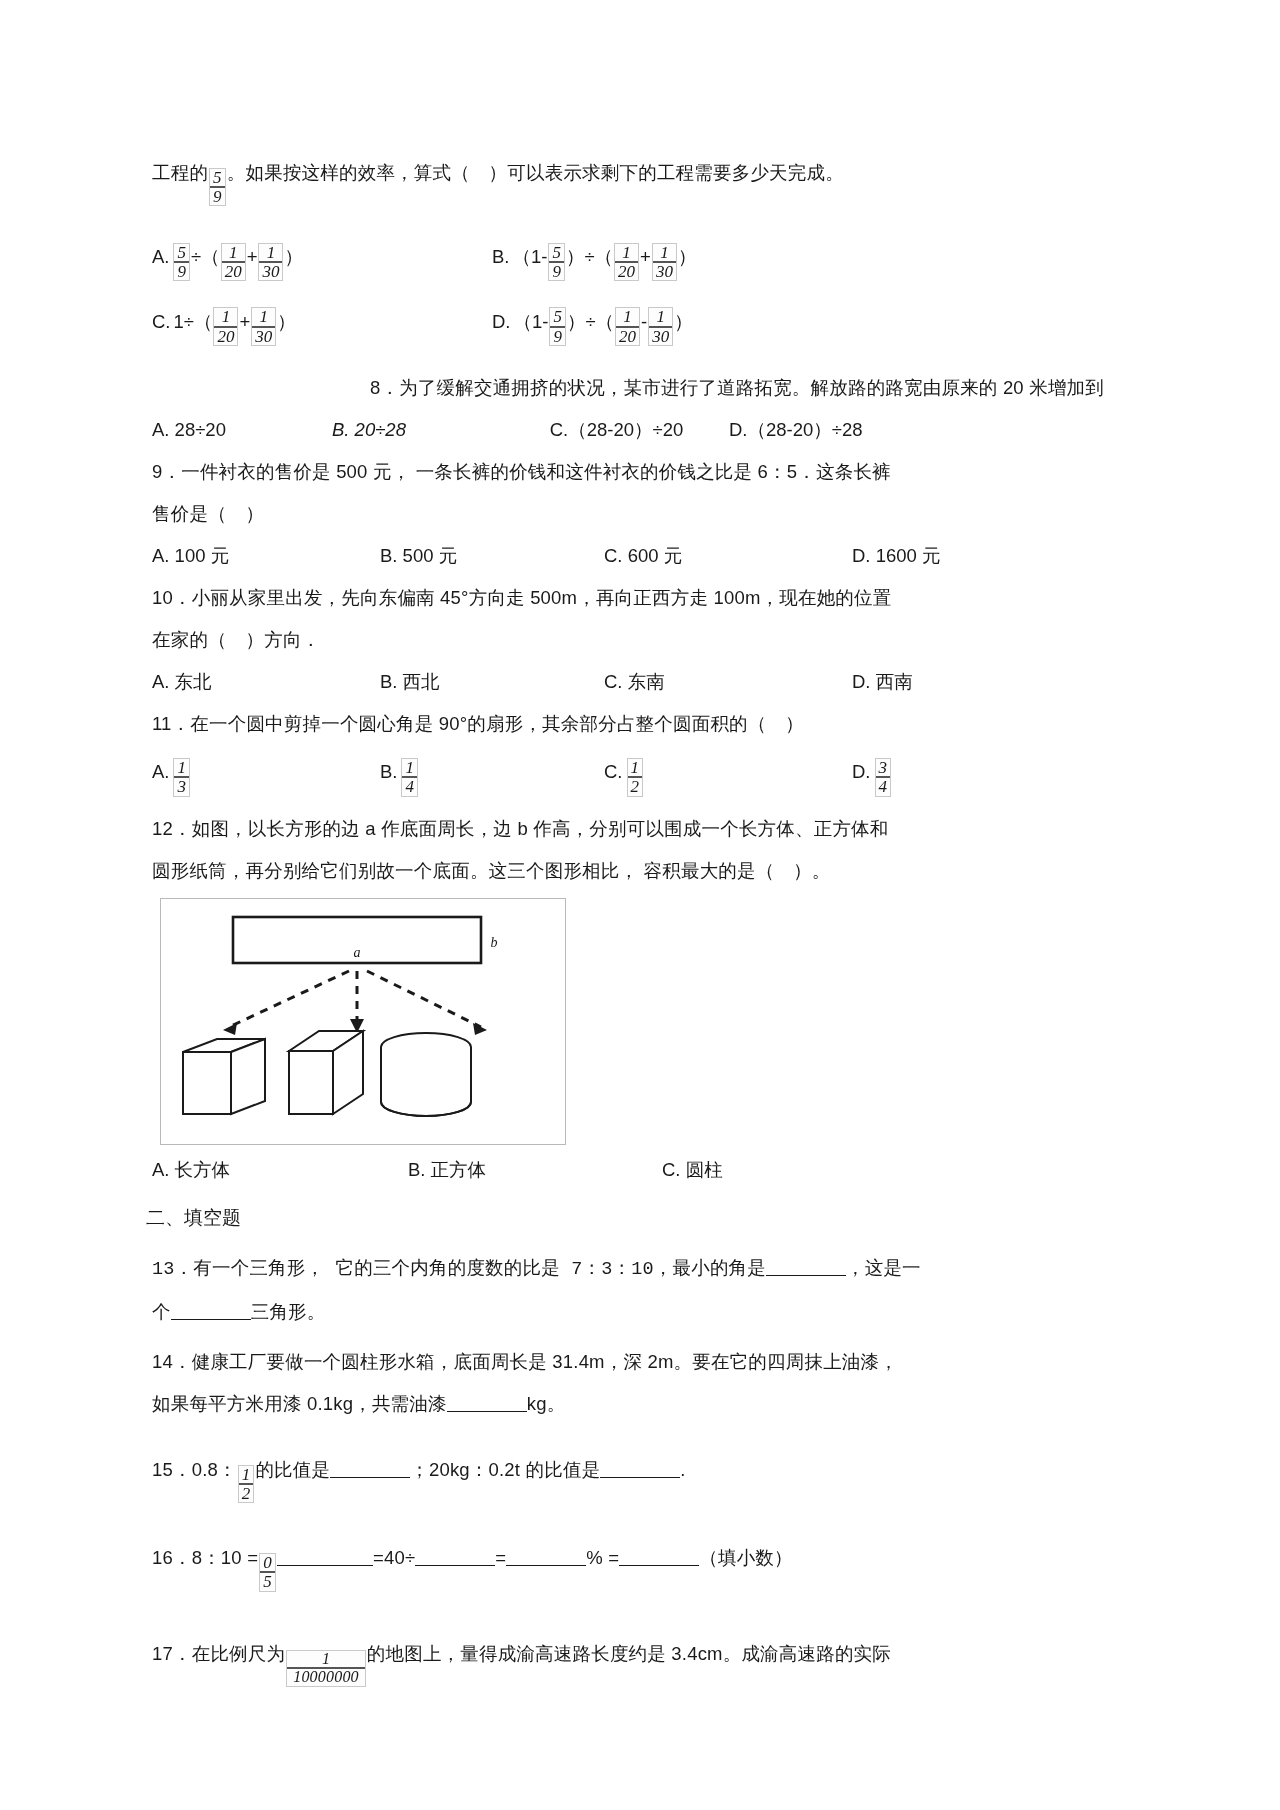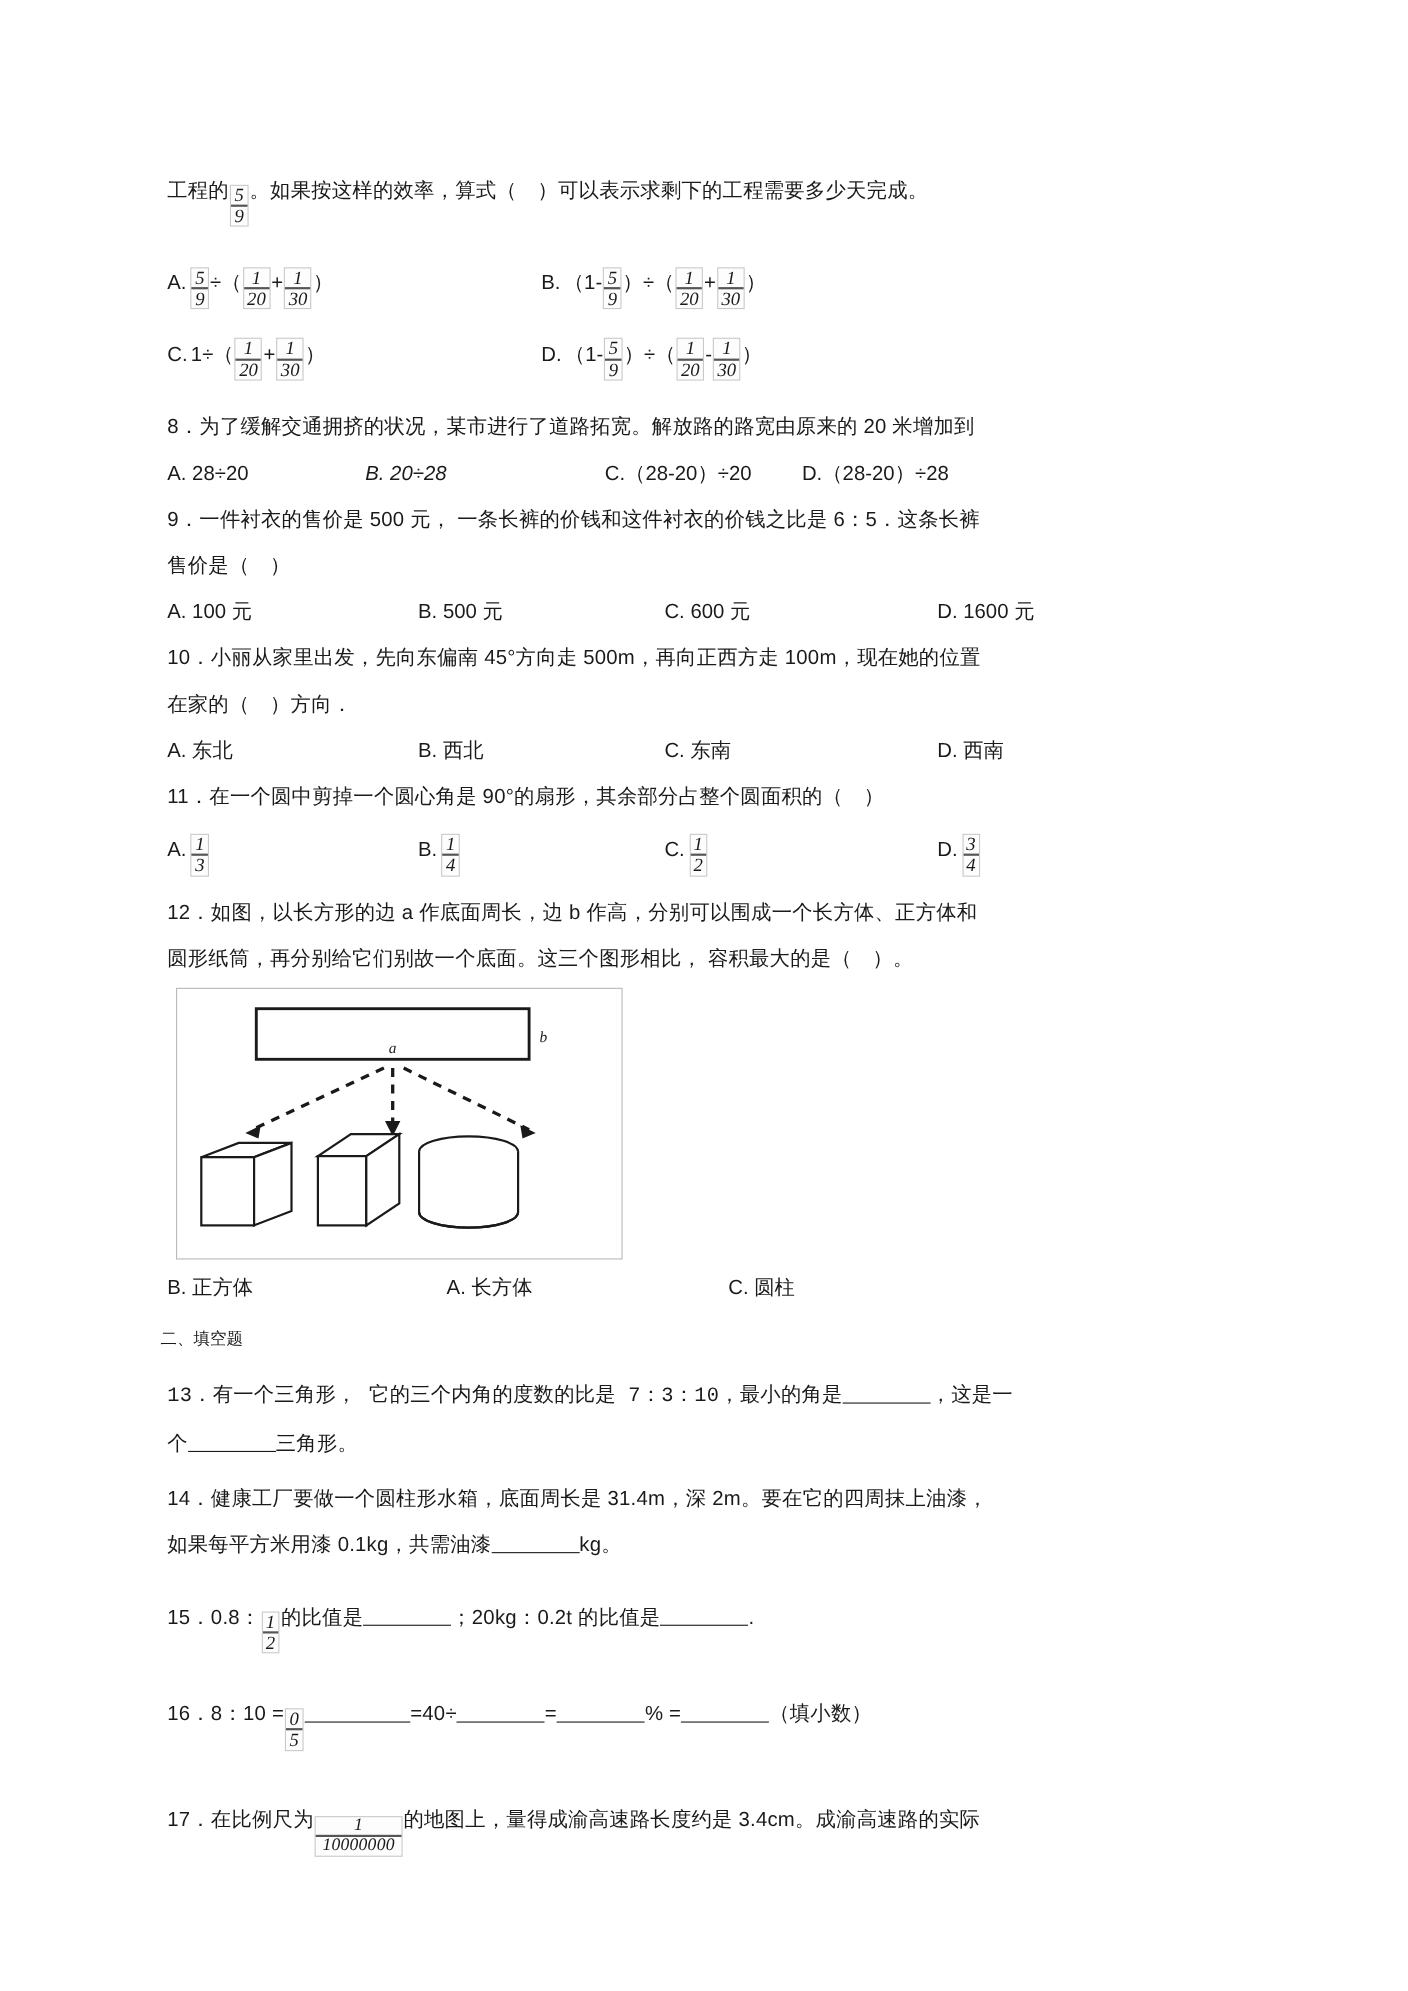--- a/index.html
+++ b/index.html
@@ -22,21 +22,21 @@
     width: 952px;
   }
   
   .qline {
     font-size: 18.5px;
     line-height: 42px;
     letter-spacing: 0.2px;
     white-space: nowrap;
   }
   .section-head {
-    font-size: 15px;
+    font-size: 19px;
     line-height: 42px;
     margin-top: 6px;
   }
   
   .frac {
     display: inline-flex;
     flex-direction: column;
     align-items: stretch;
     vertical-align: -0.62em;
     margin: 0 1px;
@@ -175,21 +175,21 @@
         </span>
       <span>-</span>
       <span class="frac">
           <span class="num">1</span>
           <span class="den">30</span>
         </span>
       <span>）</span>
     </div>
   </div>
 
-  <div class="qline" style="margin-top:16px;">8．为了缓解交通拥挤的状况，某市进行了道路拓宽。解放路的路宽由原来的 20 米增加到</div>
+  <div class="qline" style="margin-top:16px;text-align:right;">8．为了缓解交通拥挤的状况，某市进行了道路拓宽。解放路的路宽由原来的 20 米增加到</div>
   <div class="opt-row">
     <div style="width:180px;">A. 28÷20</div>
     <div style="width:172px;font-style:italic;">B. 20÷28</div>
     <div style="width:225px;text-align:center;">C.（28-20）÷20</div>
     <div>D.（28-20）÷28</div>
   </div>
 
   <div class="qline">9．一件衬衣的售价是 500 元， 一条长裤的价钱和这件衬衣的价钱之比是 6：5．这条长裤</div>
   <div class="qline">售价是（　）</div>
   <div class="opt-row">
@@ -273,22 +273,22 @@
 
       <g fill="#ffffff" stroke="#1a1a1a" stroke-width="2">
         <ellipse cx="265" cy="148" rx="45" ry="14"></ellipse>
         <path d="M220,148 L220,203 A45,14 0 0,0 310,203 L310,148"></path>
         <path d="M220,203 A45,14 0 0,0 310,203" fill="none"></path>
       </g>
     </svg>
   </div>
 
   <div class="opt-row">
+    <div style="width:256px;">A. 长方体</div>
     <div style="width:254px;">B. 正方体</div>
-    <div style="width:256px;">A. 长方体</div>
     <div>C. 圆柱</div>
   </div>
 
   <div class="section-head" style="margin-left:-6px;">二、填空题</div>
 
   <div class="qline" style="margin-top:10px;font-family:Liberation Mono, monospace;">
     <span>13．有一个三角形， 它的三个内角的度数的比是 7：3：10，最小的角是</span><span class="blank b-md"></span><span>，这是一</span>
   </div>
   <div class="qline">
     <span>个</span><span class="blank b-md"></span><span>三角形。</span>

